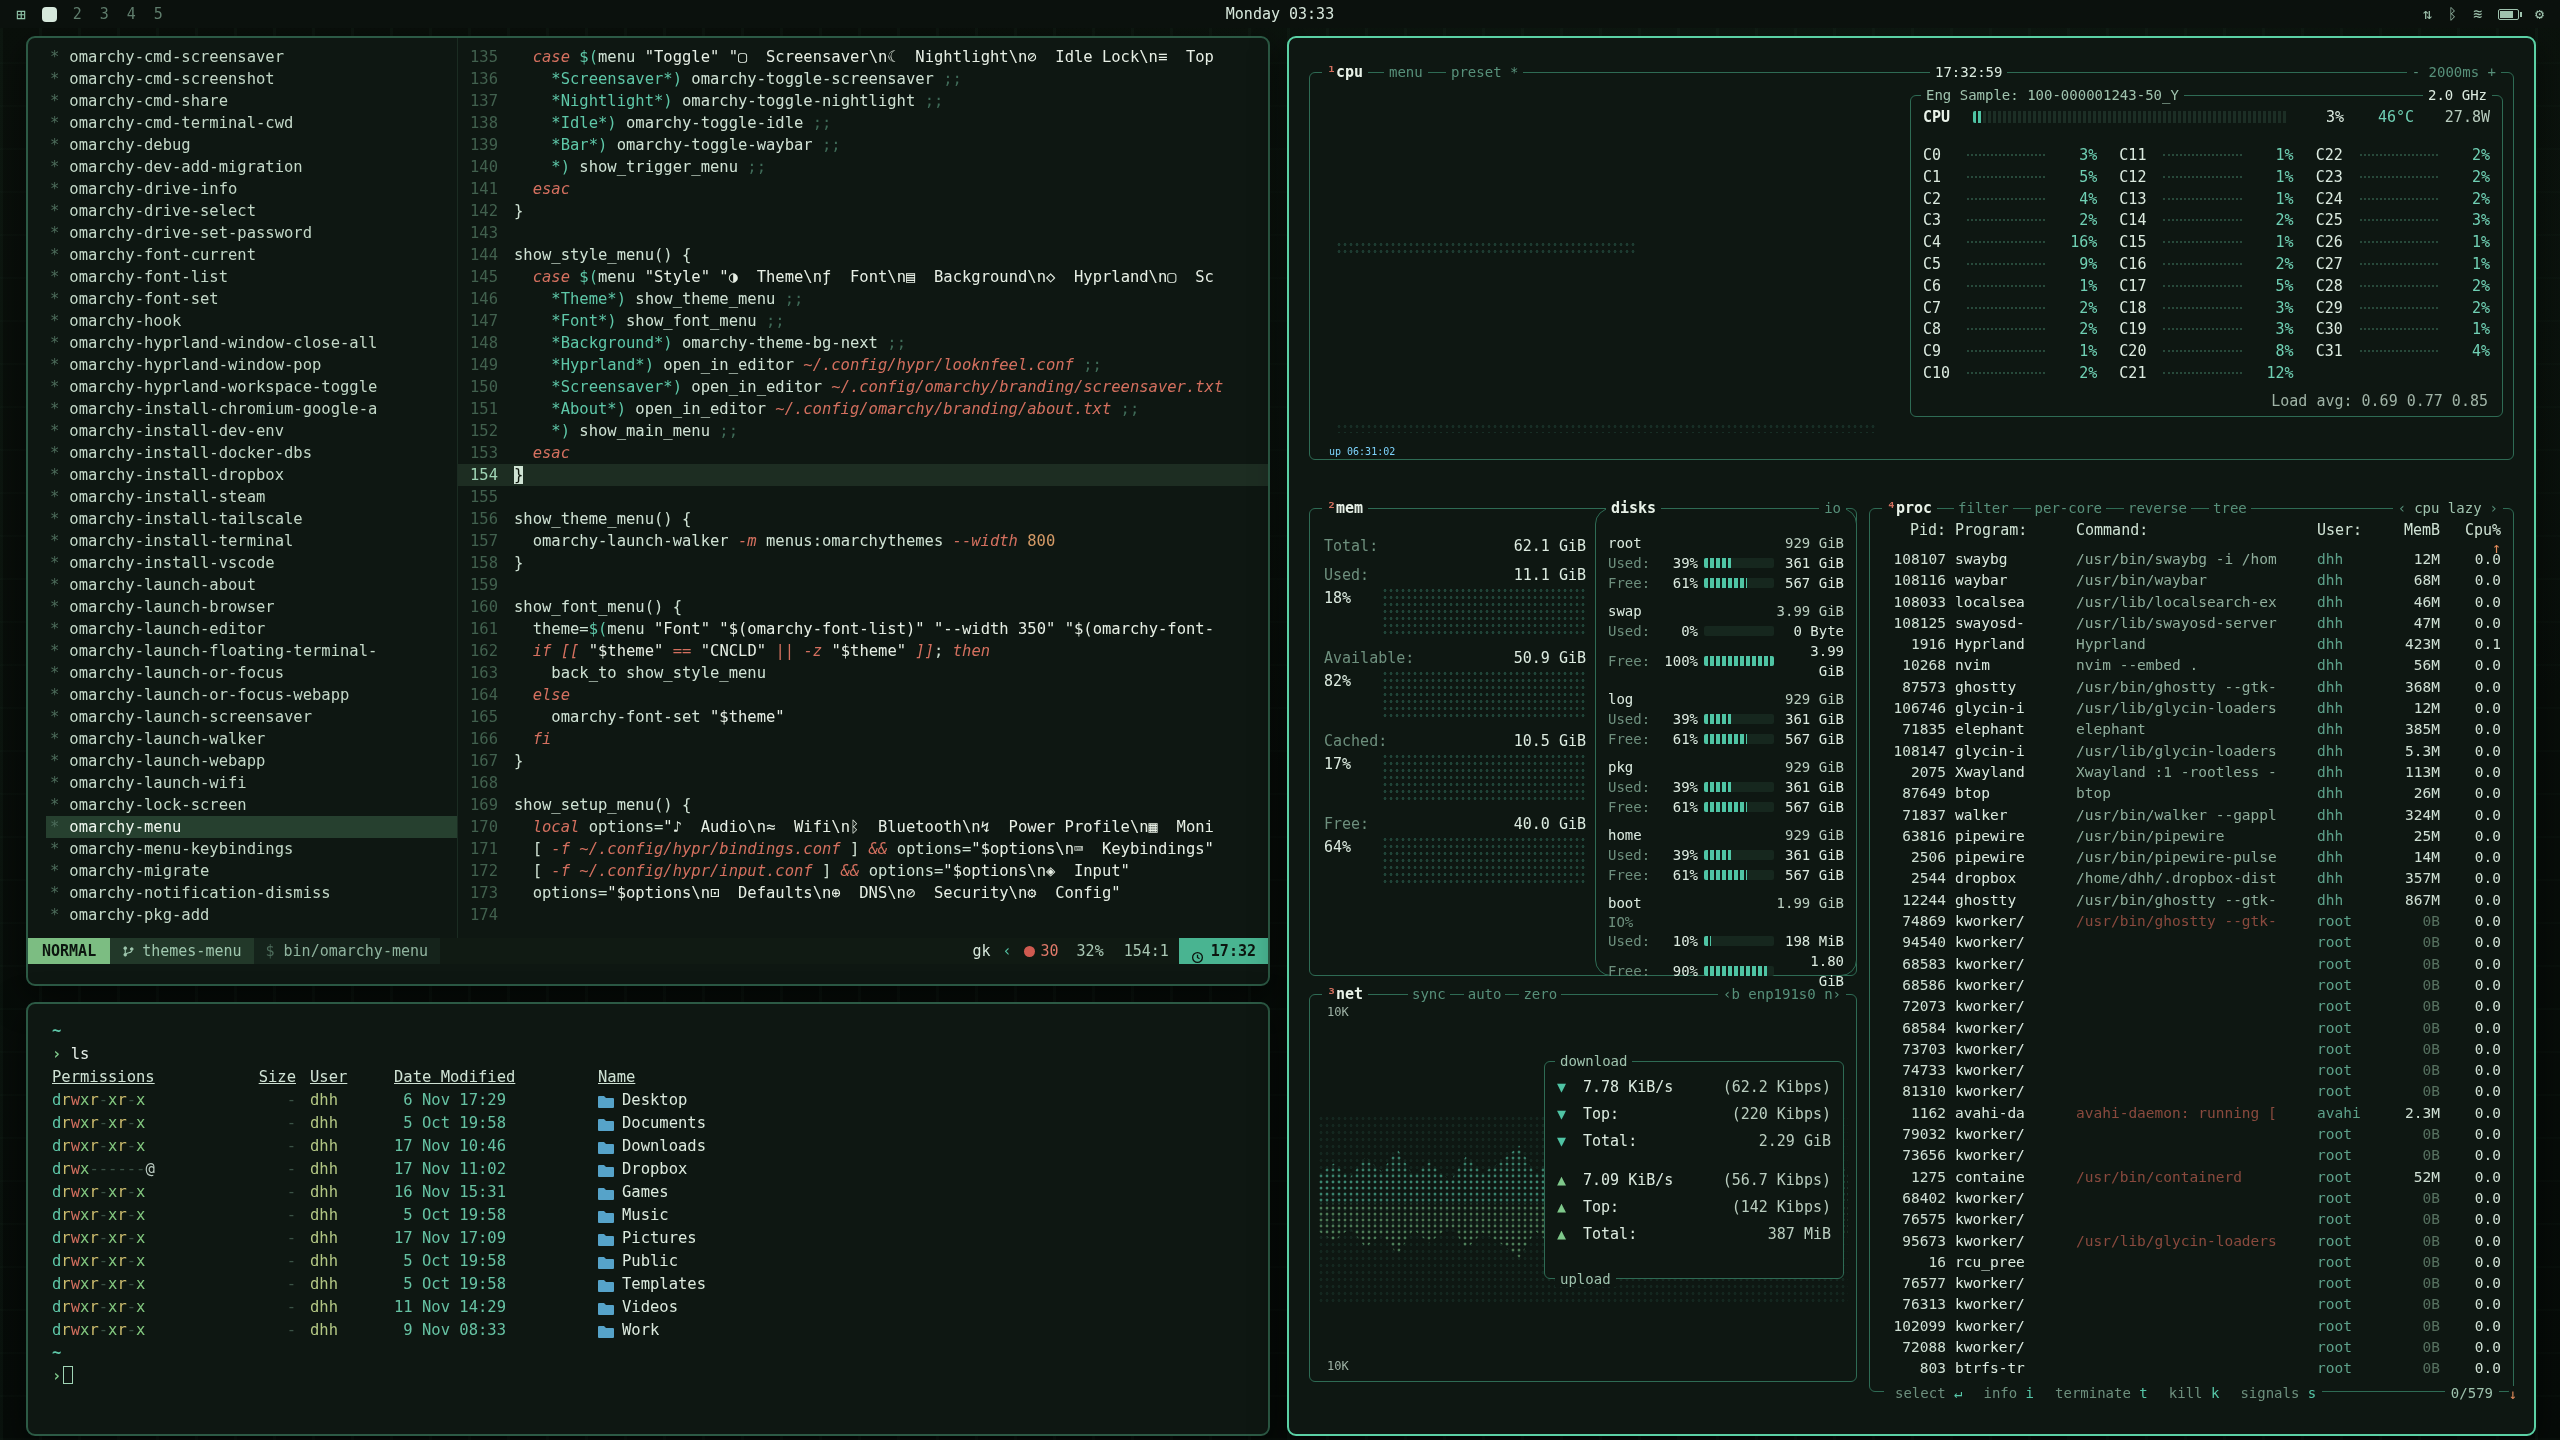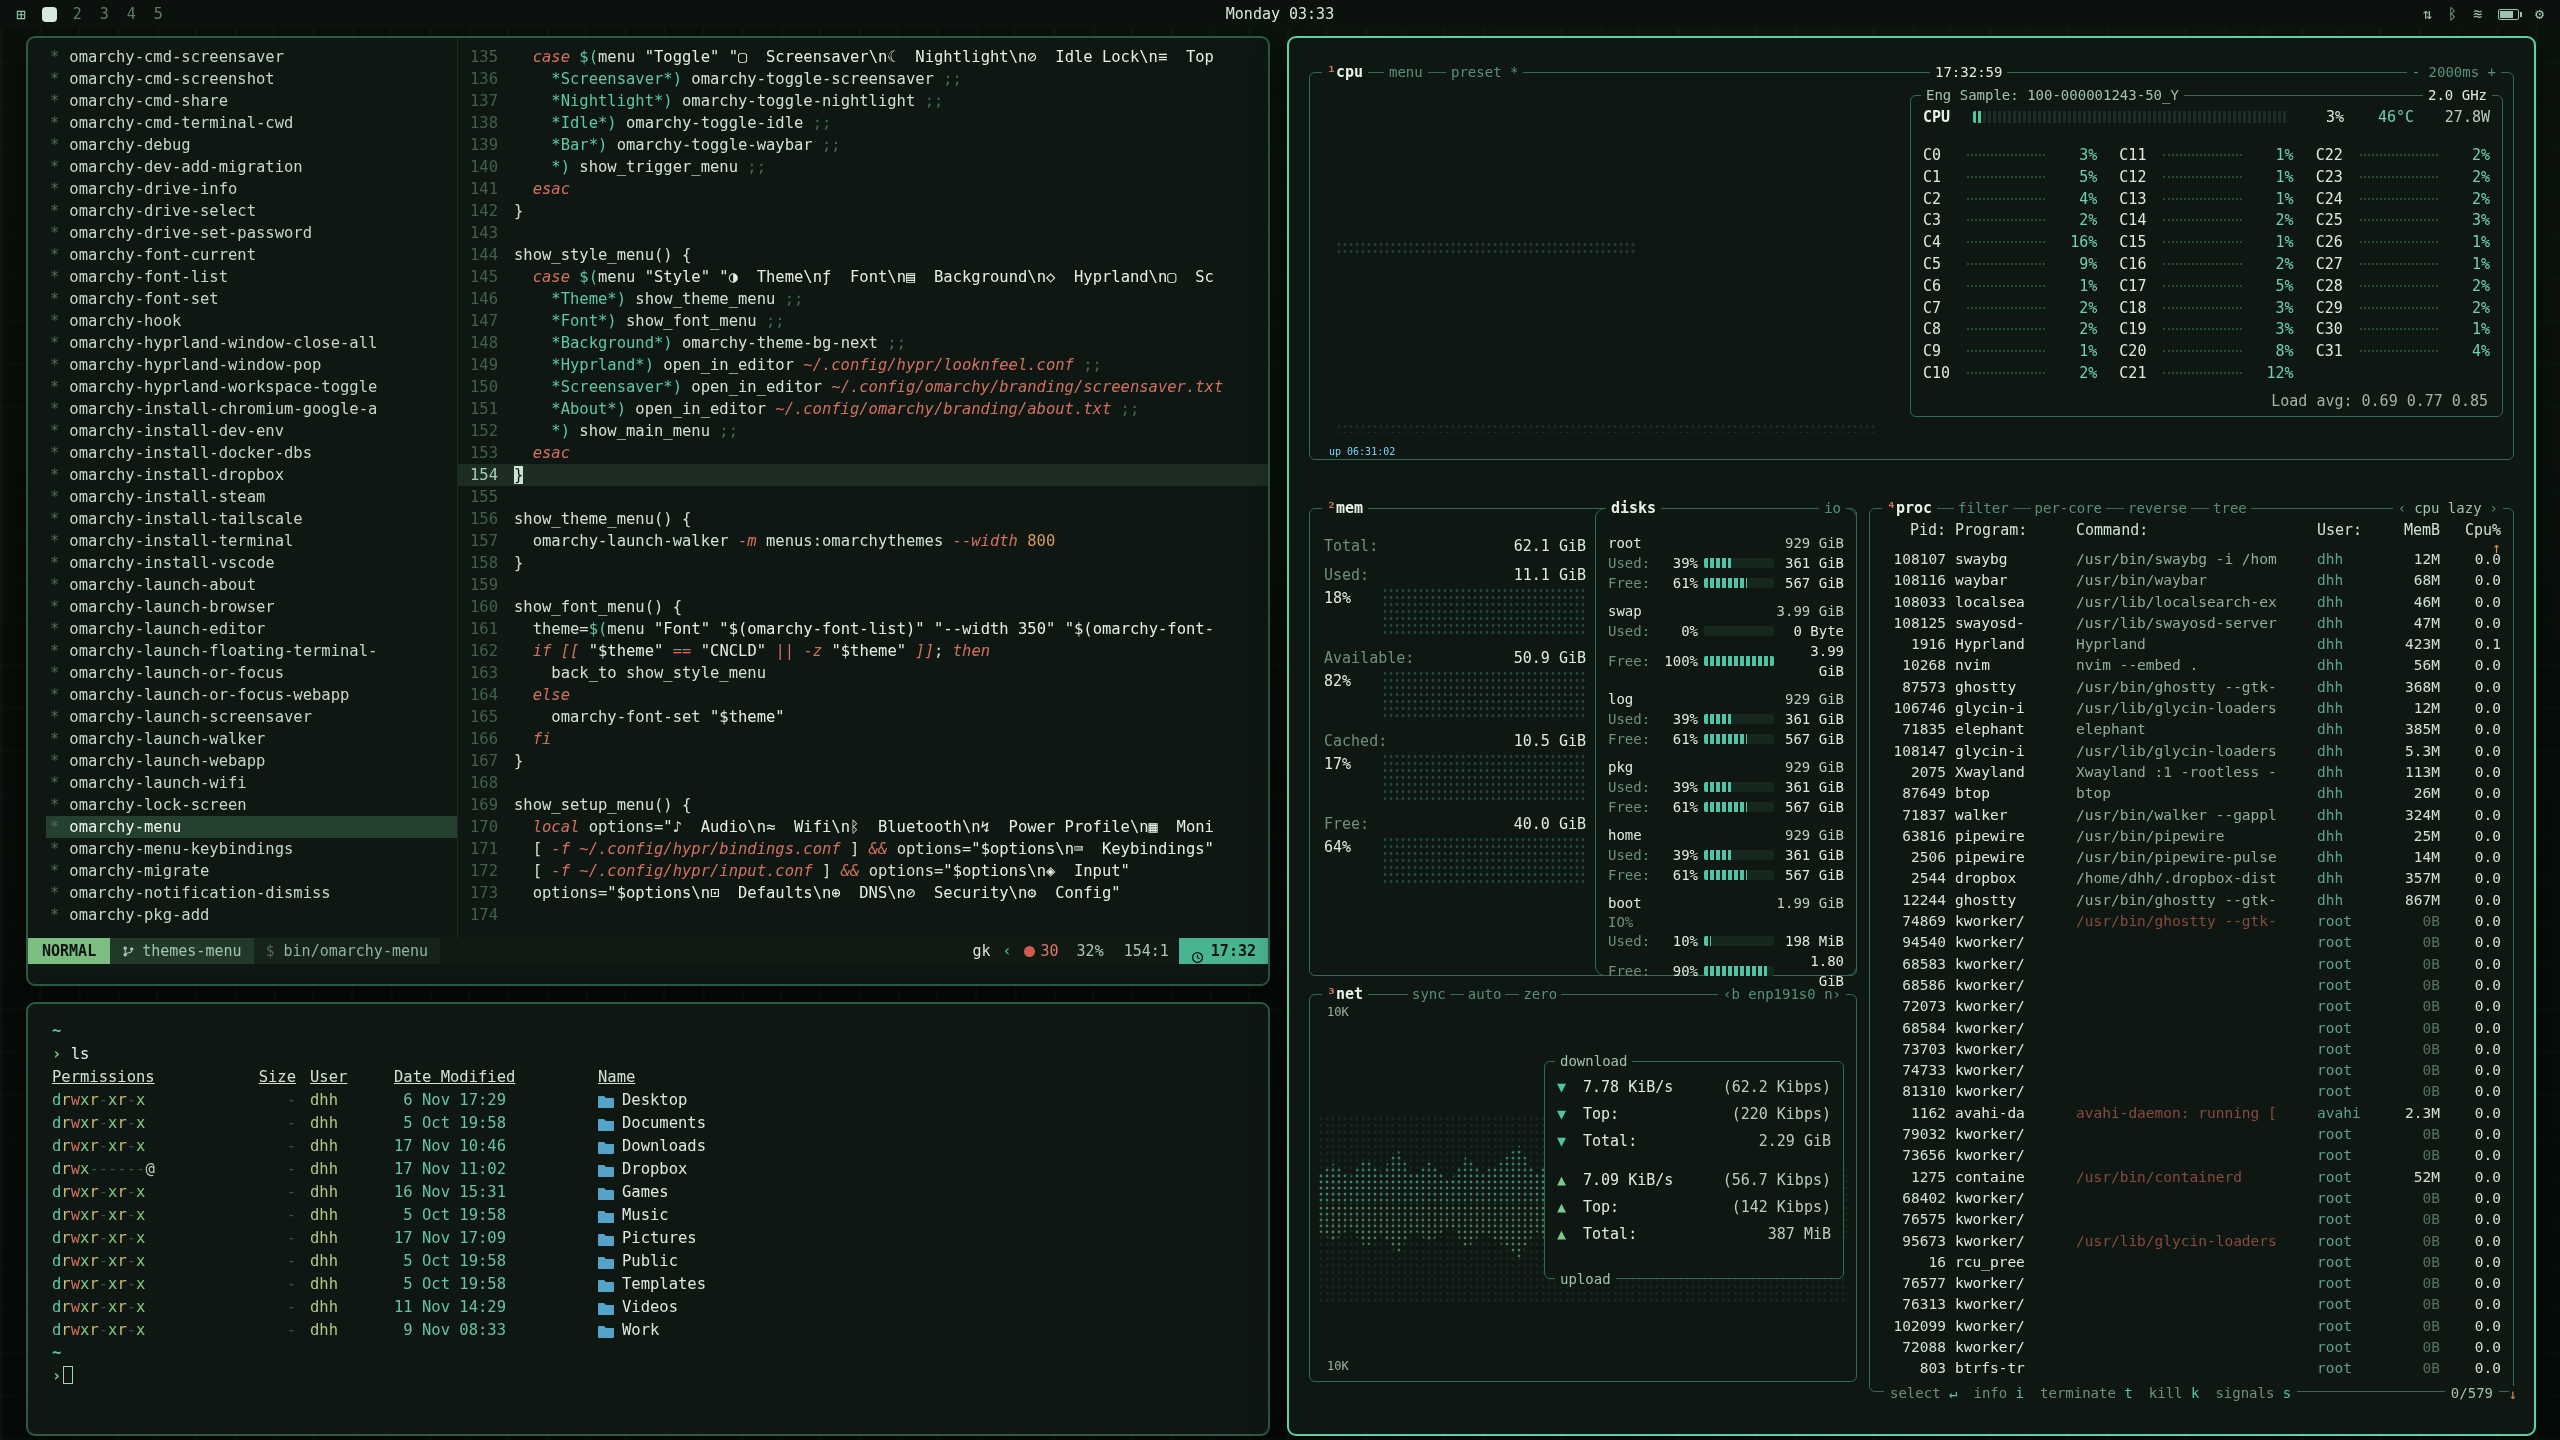--- a/index.html
+++ b/index.html
@@ -130,21 +130,21 @@
   #mem-box { left:20px; top:470px; width:548px; height:468px; }
   #mem-stats { position:absolute; left:14px; top:28px; width:262px; bottom:12px; }
   .mtotal { display:flex; margin-bottom:8px; }
   .mtotal .v { margin-left:auto; color:#dcebe0; }
   .mstat { margin-bottom:11px; }
   .mstat .r1 { display:flex; line-height:24px; }
   .mstat .r1 .v { margin-left:auto; color:#dcebe0; }
   .mstat .r2 { display:flex; align-items:flex-start; gap:10px; }
   .mstat .r2 .p { width:48px; color:#dcebe0; line-height:22px; }
   .mstat .band { flex:1; height:48px; }
-  #disks-box { position:absolute; right:-1px; top:-1px; bottom:-1px; width:262px; border:1px solid #2e6b54; border-radius:10px; background:#0e1712; }
+  #disks-box { position:absolute; right:-1px; top:-1px; bottom:-1px; width:262px; border:1px solid #2e6b54; border-radius:16px; background:#0e1712; }
   #disk-list { position:absolute; left:12px; right:12px; top:24px; bottom:8px; font-size:14px; }
   .ditem { margin-bottom:8px; }
   .drow { display:flex; align-items:center; gap:6px; line-height:20px; }
   .drow .dn { color:#dcebe0; }
   .drow .ds { margin-left:auto; color:#b9cdbf; }
   .drow .dl { width:46px; color:#6d8f7d; }
   .drow .dp { width:38px; text-align:right; color:#dcebe0; }
   .dmeter { flex:1; height:10px; background:#16271e; border-radius:2px; overflow:hidden; position:relative; }
   .dmeter span { position:absolute; left:0; top:0; bottom:0; background:repeating-linear-gradient(90deg,#4fc4a4 0 4px,#0e1712 4px 6px); }
   .drow .dv { width:64px; text-align:right; color:#dcebe0; }
@@ -180,21 +180,21 @@
   .prow { line-height:21.3px; white-space:nowrap; }
   .p-pid { text-align:right; color:#cfe0d4; }
   .p-prog { color:#dcebe0; overflow:hidden; }
   .p-cmd { color:#8fae9c; overflow:hidden; }
   .p-cmd.ghost { color:#8a4a3e; }
   .p-user { color:#5da18a; }
   .p-mem { text-align:right; color:#cfe0d4; }
   .p-mem.zero { color:#56705f; }
   .p-cpu { text-align:right; color:#cfe0d4; }
   #proc-footer { position:absolute; bottom:-10px; left:14px; background:#0e1712; padding:0 6px; display:flex; gap:16px; font-size:14px; }
-  .hint .hk { color:#56c7a8; } .hint .hl { color:#6d8f7d; }
+  .hint .hk { color:#56c7a8; } .hint .hl { color:#6d8f7d; margin-left:5px; }
   #proc-count { position:absolute; bottom:-10px; right:14px; background:#0e1712; padding:0 6px; color:#9fc3ae; font-size:14px; }
   #proc-scroll-down { position:absolute; bottom:-11px; right:-4px; color:#e08a5a; background:#0e1712; font-size:14px; }
 </style>
 </head>
 <body>
 
 <div id="desktop"></div>
 
 <header id="topbar">
   <div class="tb-left">

